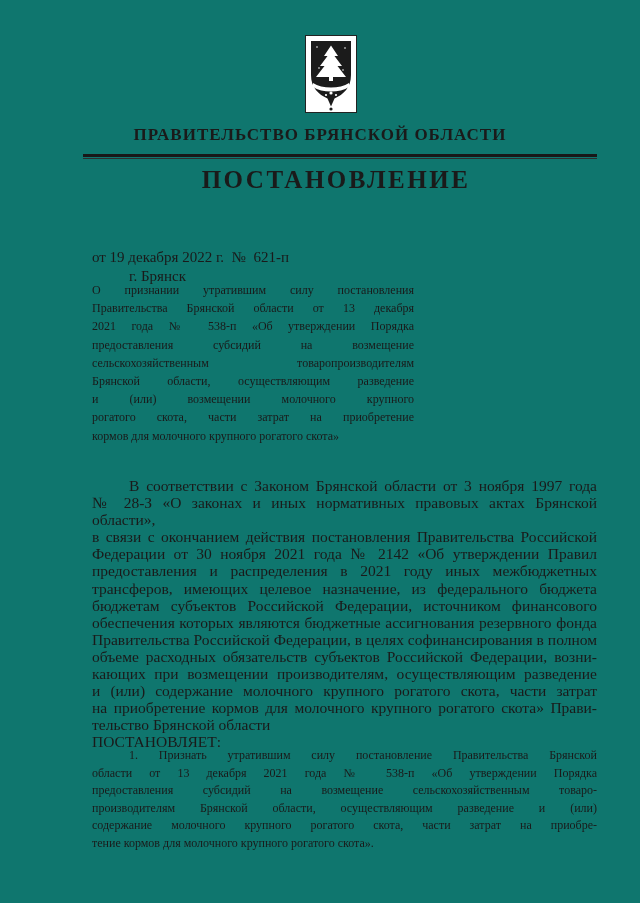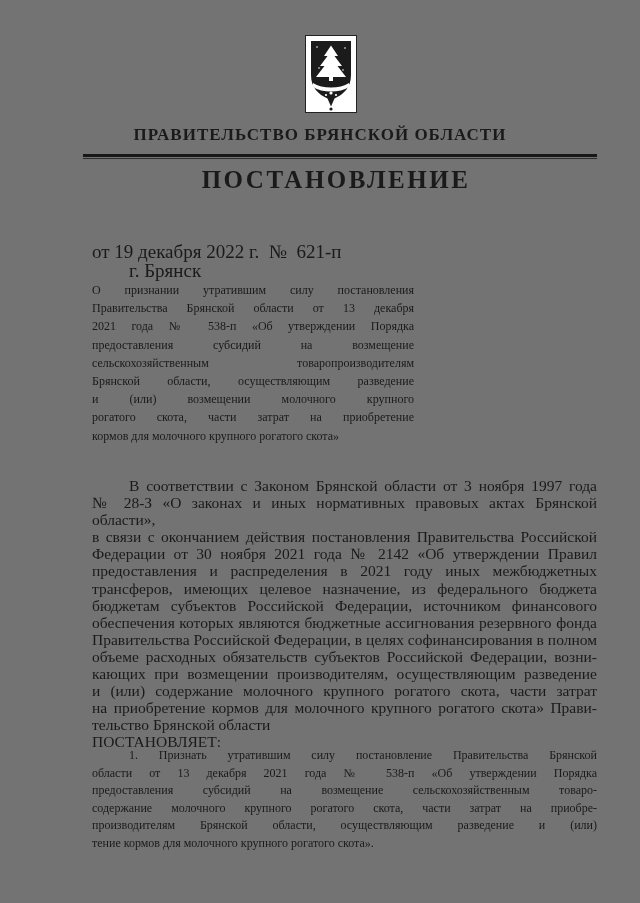--- a/index.html
+++ b/index.html
@@ -1,38 +1,38 @@
 <!DOCTYPE html>
 <html><head>
 <meta charset="utf-8">
 <style>
   html, body { margin: 0; padding: 0; background: #ffffff; }
   .page {
     position: relative;
     width: 640px;
     height: 903px;
-    background: #737373;
+    background: #0f766e;
     color: #1a1a1a;
     font-family: "Liberation Serif", "DejaVu Serif", serif;
     overflow: hidden;
   }
   .emblem-box { position: absolute; left: 305px; top: 35px; width: 52px; height: 78px; }
   .org-name {
     position: absolute; top: 125px; left: 0; width: 640px;
     text-align: center; font-weight: bold; font-size: 17px; letter-spacing: 1px;
     white-space: nowrap;
   }
   .rule-main { position: absolute; left: 83px; top: 154px; width: 514px; height: 3px; background: #181818; }
   .rule-sub  { position: absolute; left: 83px; top: 158px; width: 514px; height: 1px; background: #2e2e2e; }
   .doc-type {
     position: absolute; top: 166px; left: 0; width: 640px;
     text-align: center; font-weight: bold; font-size: 25px; letter-spacing: 2.5px;
     transform: translateX(16px); white-space: nowrap;
   }
-  .meta-block { position: absolute; left: 92px; top: 242px; font-size: 19px; line-height: 19px; }
+  .meta-block { position: absolute; left: 92px; top: 248px; font-size: 15px; line-height: 19px; }
   .meta-date { white-space: pre; }
   .meta-city { padding-left: 37px; }
   .subject-block {
     position: absolute; left: 92px; top: 281px; width: 322px;
     font-size: 12px; line-height: 18.2px;
   }
   .body-block {
     position: absolute; left: 92px; top: 477px; width: 505px;
     font-size: 15.5px; line-height: 17.1px;
   }
@@ -107,18 +107,18 @@
     <div class="j">и (или) содержание молочного крупного рогатого скота, части затрат</div>
     <div class="j">на приобретение кормов для молочного крупного рогатого скота» Прави-</div>
     <div class="last">тельство Брянской области</div>
     <div class="plain">ПОСТАНОВЛЯЕТ:</div>
   </div>
 
   <div class="item-block">
     <div class="j ind">1. Признать утратившим силу постановление Правительства Брянской</div>
     <div class="j">области от 13 декабря 2021 года № 538-п «Об утверждении Порядка</div>
     <div class="j">предоставления субсидий на возмещение сельскохозяйственным товаро-</div>
+    <div class="j">производителям Брянской области, осуществляющим разведение и (или)</div>
     <div class="j">содержание молочного крупного рогатого скота, части затрат на приобре-</div>
-    <div class="j">производителям Брянской области, осуществляющим разведение и (или)</div>
     <div class="last">тение кормов для молочного крупного рогатого скота».</div>
   </div>
 
 </div>
 
 </body></html>

